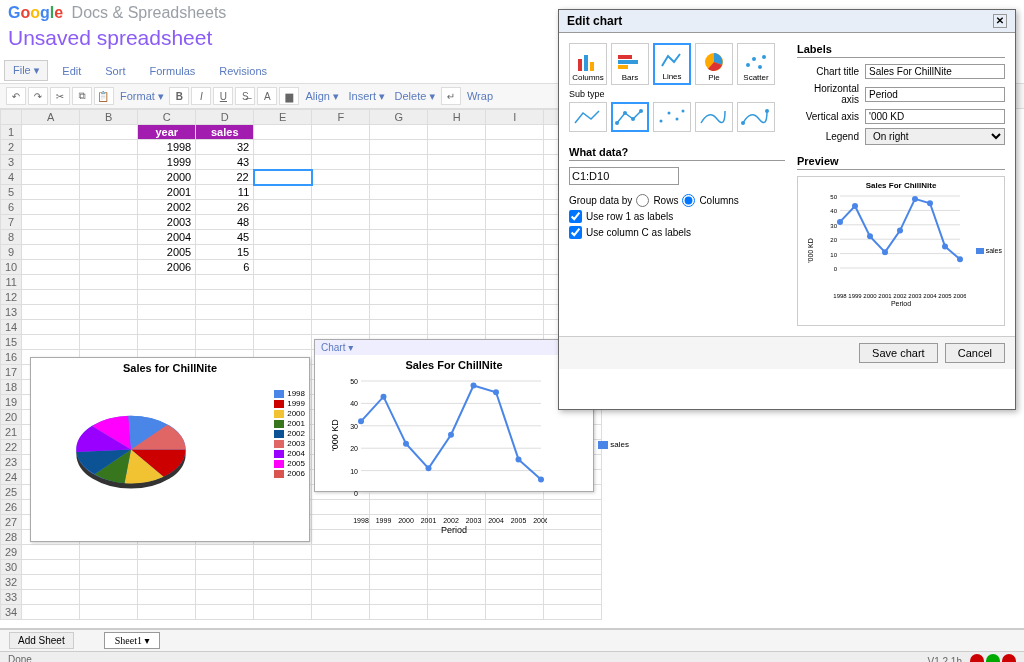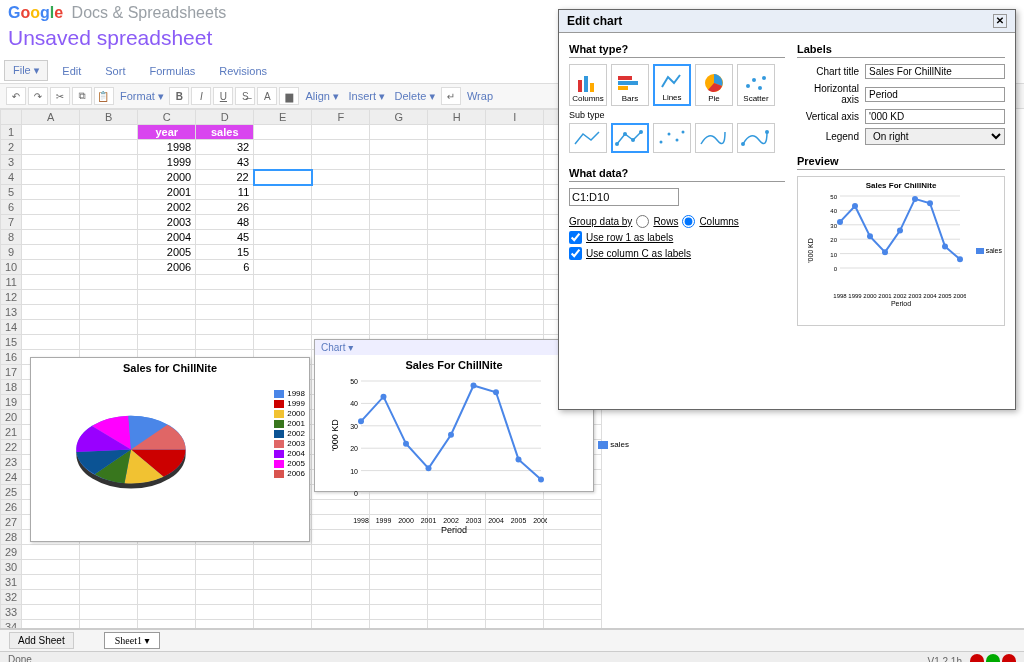--- a/index.html
+++ b/index.html
@@ -13,21 +13,21 @@
 .menubar .btn { padding: 3px 8px; border: 1px solid #ccc; background: #f5f5f5; font-size: 11px; color: #5a7abf; cursor: pointer; }
 .menubar .tab { padding: 3px 10px; color: #5a7abf; cursor: pointer; }
 .toolbar { display: flex; gap: 2px; align-items: center; padding: 3px 6px; border-top: 1px solid #ddd; border-bottom: 1px solid #ddd; background: #f7f7f7; }
 .toolbar .tb { width: 20px; height: 18px; border: 1px solid #ddd; background: #fff; display:flex; align-items:center; justify-content:center; font-size:10px; color:#666; cursor:pointer;}
 .toolbar .lbl { padding: 0 4px; color:#5a7abf; font-size:11px; }
 .sheet { position: relative; height: 520px; overflow: hidden; border-bottom:1px solid #ccc;}
 .grid { border-collapse: collapse; font-size: 11px; }
 .grid th, .grid td { border: 1px solid #ddd; height: 15px; min-width: 58px; text-align: right; padding: 0 4px; background:#fff;}
 .grid th { background: #eee; color:#666; font-weight: normal; text-align:center;}
 .grid .rowh { background:#eee; text-align:center; min-width:20px; }
-.grid .hdr { background:#d946ef; color:#fff; text-align:center; font-weight:bold; }
+.grid .hdr { background:#a21caf; color:#fff; text-align:center; font-weight:bold; }
 .grid .sel { border:2px solid #39f; }
 .embed-chart { position:absolute; background:#fff; border:1px solid #aaa; box-shadow:1px 1px 3px rgba(0,0,0,.2);}
 .pie-chart { left:30px; top:248px; width:280px; height:185px; }
 .line-chart { left:314px; top:230px; width:280px; height:153px; }
 .chart-title { text-align:center; font-weight:bold; font-size:11px; padding:4px;}
 .chart-header { background:#eef; padding:2px 6px; color:#5a7abf; font-size:10px; }
 .legend { position:absolute; right:4px; top:30px; font-size:8px; }
 .legend div { display:flex; align-items:center; gap:3px; margin:1px 0;}
 .legend .sw { width:10px; height:8px;}
 .dialog { position:absolute; left:558px; top:9px; width:458px; height:401px; background:#fff; border:1px solid #666; box-shadow:2px 2px 6px rgba(0,0,0,.3); }
@@ -38,21 +38,21 @@
 .section-label { font-weight:bold; font-size:11px; border-bottom:1px solid #999; margin-bottom:6px; padding-bottom:2px;}
 .type-row { display:flex; gap:4px; margin-bottom:4px; }
 .type-btn { width:38px; height:42px; border:1px solid #ccc; background:#fff; display:flex; flex-direction:column; align-items:center; justify-content:flex-end; font-size:8px; cursor:pointer; padding:2px;}
 .type-btn.sel { border:2px solid #39f; }
 .type-btn .ico { width:28px; height:22px; display:flex; align-items:center; justify-content:center;}
 .sub-label { font-size:9px; margin:3px 0;}
 .sub-row { display:flex; gap:4px; }
 .sub-btn { width:38px; height:30px; border:1px solid #ccc; background:#fff; cursor:pointer; display:flex; align-items:center; justify-content:center;}
 .sub-btn.sel { border:2px solid #39f; }
 .data-input { width:110px; padding:2px; font-size:11px; border:1px solid #999; margin-bottom:6px;}
-.radio-row, .check-row { font-size:10px; margin:3px 0; display:flex; align-items:center; gap:4px;text-decoration:underline;}
+.radio-row, .check-row { font-size:10px; margin:3px 0; display:flex; align-items:center; gap:4px;}
 .label-row { display:flex; align-items:center; gap:6px; margin:4px 0; font-size:10px;}
 .label-row label { width:62px; text-align:right;}
 .label-row input, .label-row select { flex:1; font-size:10px; padding:1px 3px; border:1px solid #999;}
 .preview-box { border:1px solid #ccc; height:150px; position:relative; background:#fff; padding:4px;}
 .dialog-footer { padding:6px 10px; text-align:right; border-top:1px solid #ccc; background:#f5f5f5;}
 .dialog-footer button { padding:3px 12px; margin-left:4px; border:1px solid #999; background:#eee; font-size:11px; cursor:pointer;}
 .bottom-tabs { display:flex; align-items:center; padding:2px 9px; border-top:1px solid #ccc; background:#f5f5f5;gap:20px;}
 .bottom-tabs .addbtn { padding:2px 8px; border:1px solid #ccc; background:#eee; font-size:10px; margin-right:10px; cursor:pointer;}
 .bottom-tabs .sheettab { padding:2px 10px; border:1px solid #999; background:#fff; font-size:10px; cursor:pointer;font-family:Liberation Serif, serif;}
 .statusbar { display:flex; justify-content:space-between; padding:2px 8px; background:#eee; font-size:10px; color:#666; border-top:1px solid #ccc;}
@@ -493,33 +493,20 @@
           <td class=""></td>
           <td class=""></td>
           <td class=""></td>
           <td class=""></td>
           <td class=""></td>
           <td class=""></td>
           <td class=""></td>
         </tr>
         <tr>
           <th class="rowh">30</th>
-          <td class=""></td>
-          <td class=""></td>
-          <td class=""></td>
-          <td class=""></td>
-          <td class=""></td>
-          <td class=""></td>
-          <td class=""></td>
-          <td class=""></td>
-          <td class=""></td>
-          <td class=""></td>
-        </tr>
-        <tr>
-          <th class="rowh">31</th>
           <td class=""></td>
           <td class=""></td>
           <td class=""></td>
           <td class=""></td>
           <td class=""></td>
           <td class=""></td>
           <td class=""></td>
           <td class=""></td>
           <td class=""></td>
           <td class=""></td>
@@ -657,21 +644,20 @@
   </span>
 </div>
 
 <div class="dialog">
   <div class="dialog-title">
     <span>Edit chart</span>
     <span style="border:1px solid #999;width:14px;height:14px;text-align:center;font-size:10px;line-height:12px;cursor:pointer">✕</span>
   </div>
   <div class="dialog-body">
     <div class="col-left">
-      <div class="section-label">What type?</div>
       <div class="type-row">
         <div class="type-btn">
             <div class="ico">
               <svg width="24" height="18">
                 <rect x="2" y="6" width="4" height="12" fill="#d33"></rect>
                 <rect x="8" y="2" width="4" height="16" fill="#39d"></rect>
                 <rect x="14" y="9" width="4" height="9" fill="#fa0"></rect>
               </svg>
             </div>
             <span>Columns</span>
@@ -827,13 +813,17 @@
           </svg>
         <div style="text-align:center;font-size:7px">Period</div>
         <div style="position:absolute;left:0;top:70px;transform:rotate(-90deg);font-size:7px">'000 KD</div>
         <div style="position:absolute;right:2px;top:70px;font-size:7px;display:flex;align-items:center;gap:2px">
             <span style="width:8px;height:6px;background:#4a86e8"></span>
             <span>sales</span>
           </div>
       </div>
     </div>
   </div>
+  <div class="dialog-footer">
+    <button>Save chart</button>
+    <button>Cancel</button>
+  </div>
 </div>
 
 </body></html>

